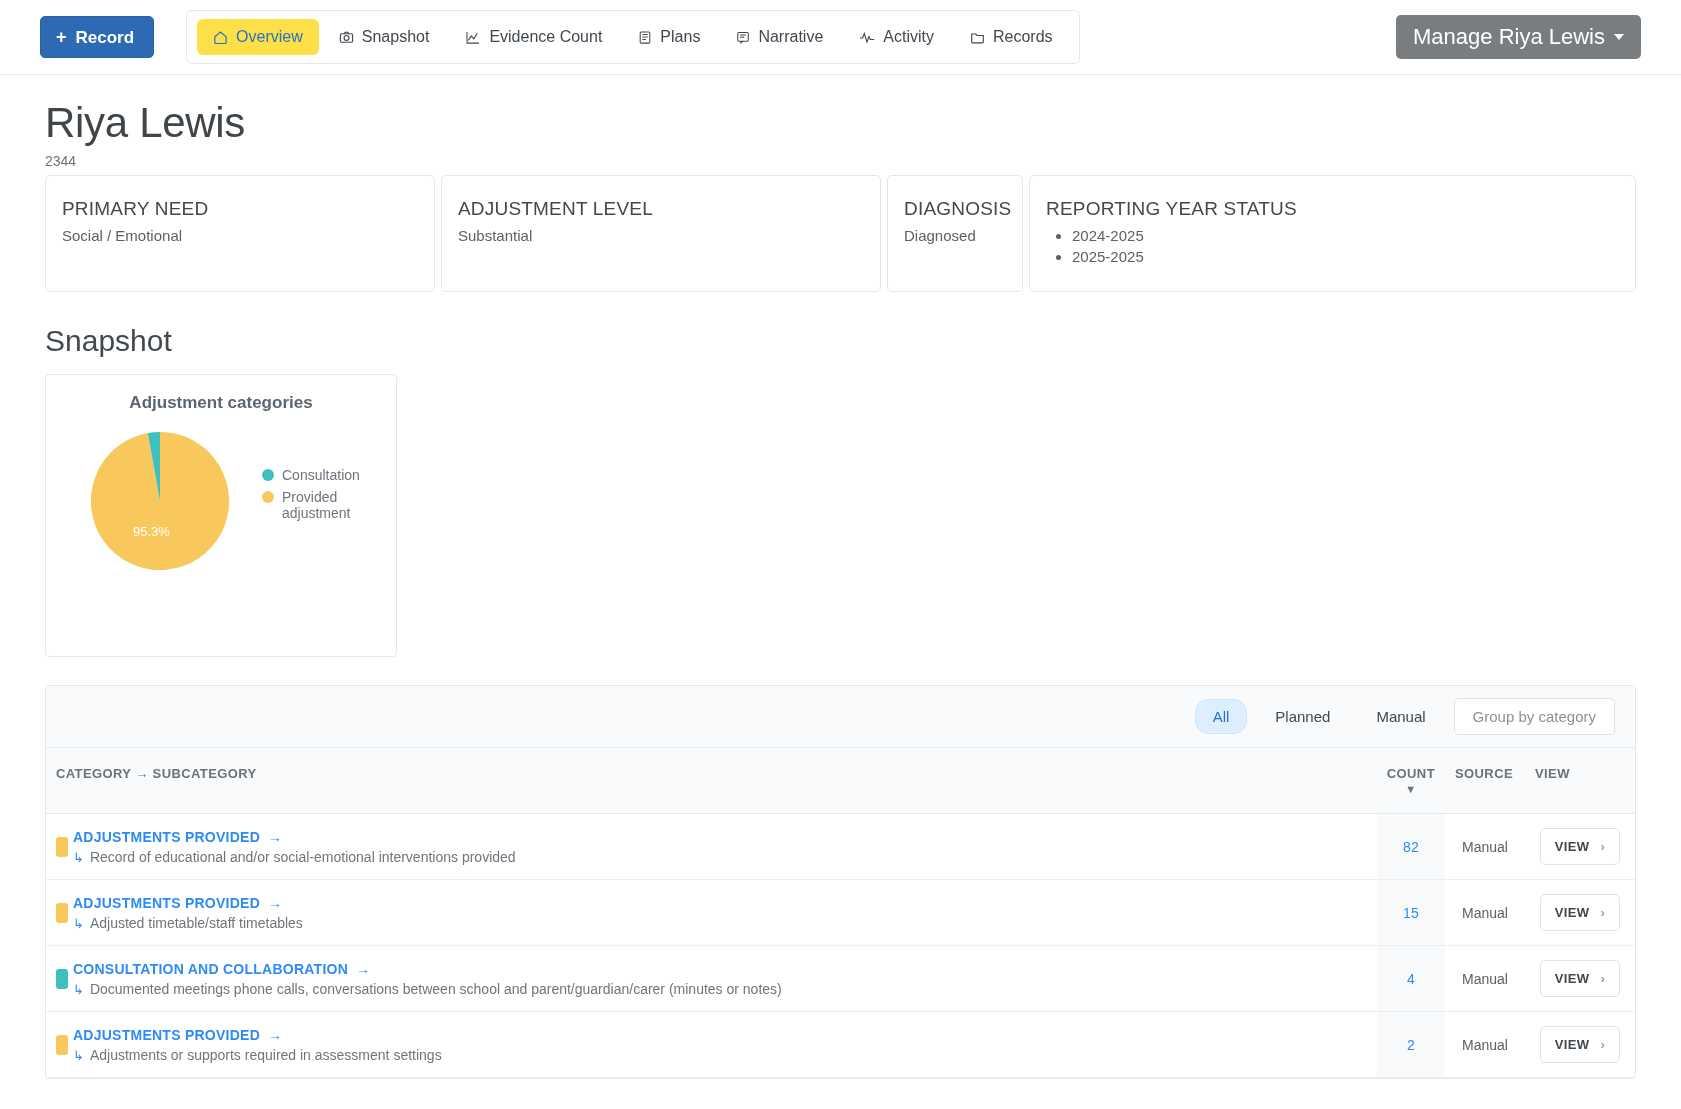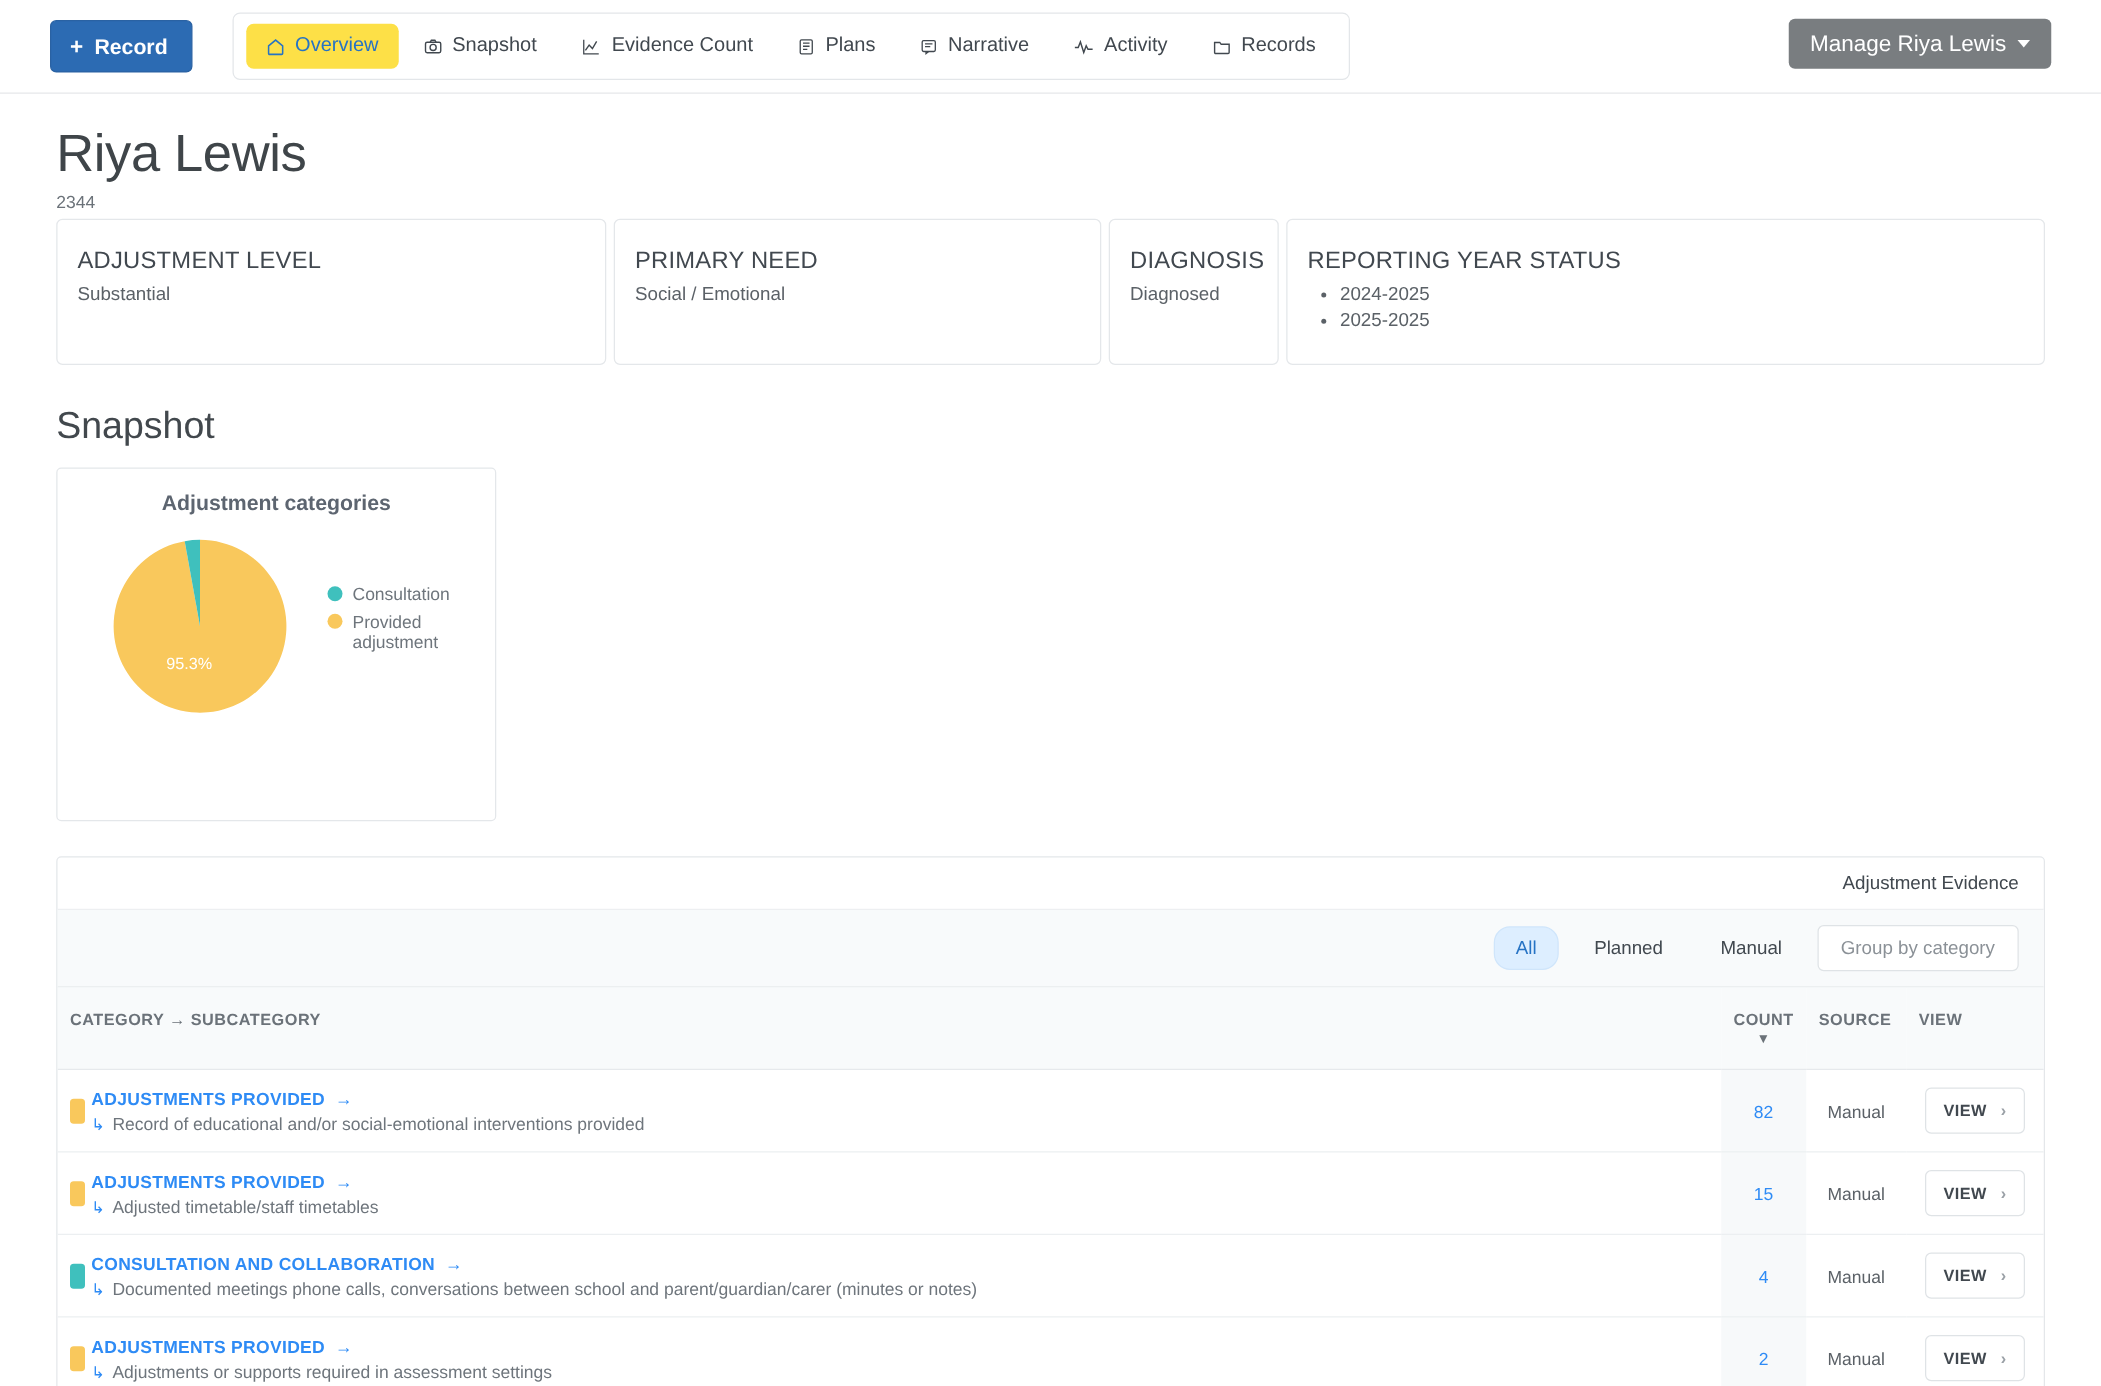--- a/index.html
+++ b/index.html
@@ -64,21 +64,21 @@
   .tab svg { display: block; }
 
   .btn-manage {
     position: absolute;
     right: 40px;
     top: 15px;
     background: #797d80;
     color: #fff;
     border: none;
     border-radius: 5px;
-    font-size: 18px;
+    font-size: 22px;
     padding: 11px 17px;
     cursor: pointer;
     display: flex;
     align-items: center;
     gap: 9px;
     line-height: 1;
   }
   .caret {
     width: 0; height: 0;
     border-left: 5px solid transparent;
@@ -388,27 +388,27 @@
     <span class="caret"></span>
   </button>
 </div>
 
 <div class="page">
 
   <h1 class="title">Riya Lewis</h1>
   <div class="subid">2344</div>
 
   <div class="cards">
+    <div class="card card-2">
+      <div class="card-label">PRIMARY NEED</div>
+      <div class="card-value">Social / Emotional</div>
+    </div>
     <div class="card card-1">
       <div class="card-label">ADJUSTMENT LEVEL</div>
       <div class="card-value">Substantial</div>
-    </div>
-    <div class="card card-2">
-      <div class="card-label">PRIMARY NEED</div>
-      <div class="card-value">Social / Emotional</div>
     </div>
     <div class="card card-3">
       <div class="card-label">DIAGNOSIS</div>
       <div class="card-value">Diagnosed</div>
     </div>
     <div class="card card-4">
       <div class="card-label">REPORTING YEAR STATUS</div>
       <ul>
         <li>2024-2025</li>
         <li>2025-2025</li>
@@ -440,21 +440,20 @@
           <div class="legend-item">
             <span class="legend-dot" style="background:#f9c85c"></span>
             <span style="max-width:70px">Provided adjustment</span>
           </div>
         </div>
       </div>
     </div>
   </div>
 
   <div class="panel">
-    <div class="panel-top">Adjustment Evidence</div>
 
     <div class="panel-filters">
       <button class="fbtn active">All</button>
       <button class="fbtn">Planned</button>
       <button class="fbtn">Manual</button>
       <div class="group-select">Group by category</div>
     </div>
 
     <table class="ev">
       <thead>

